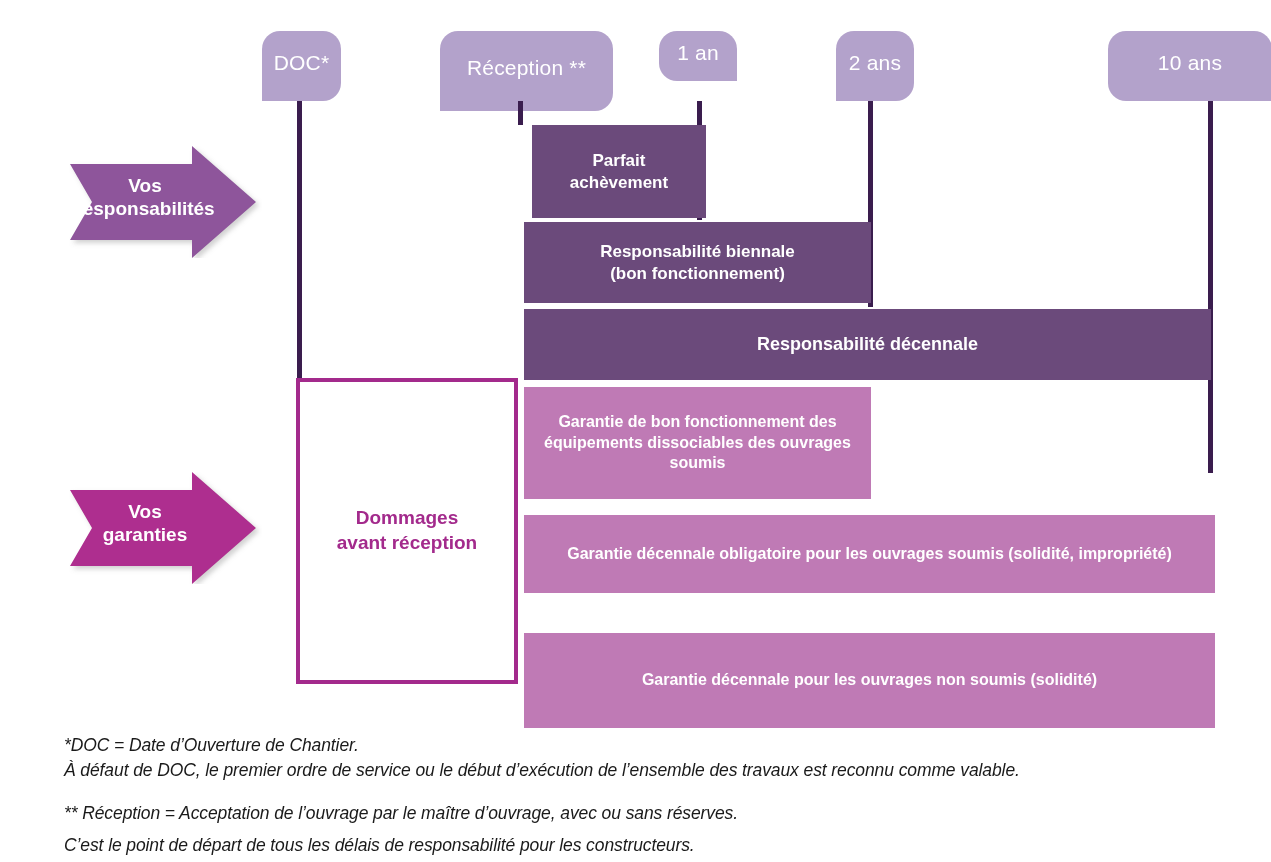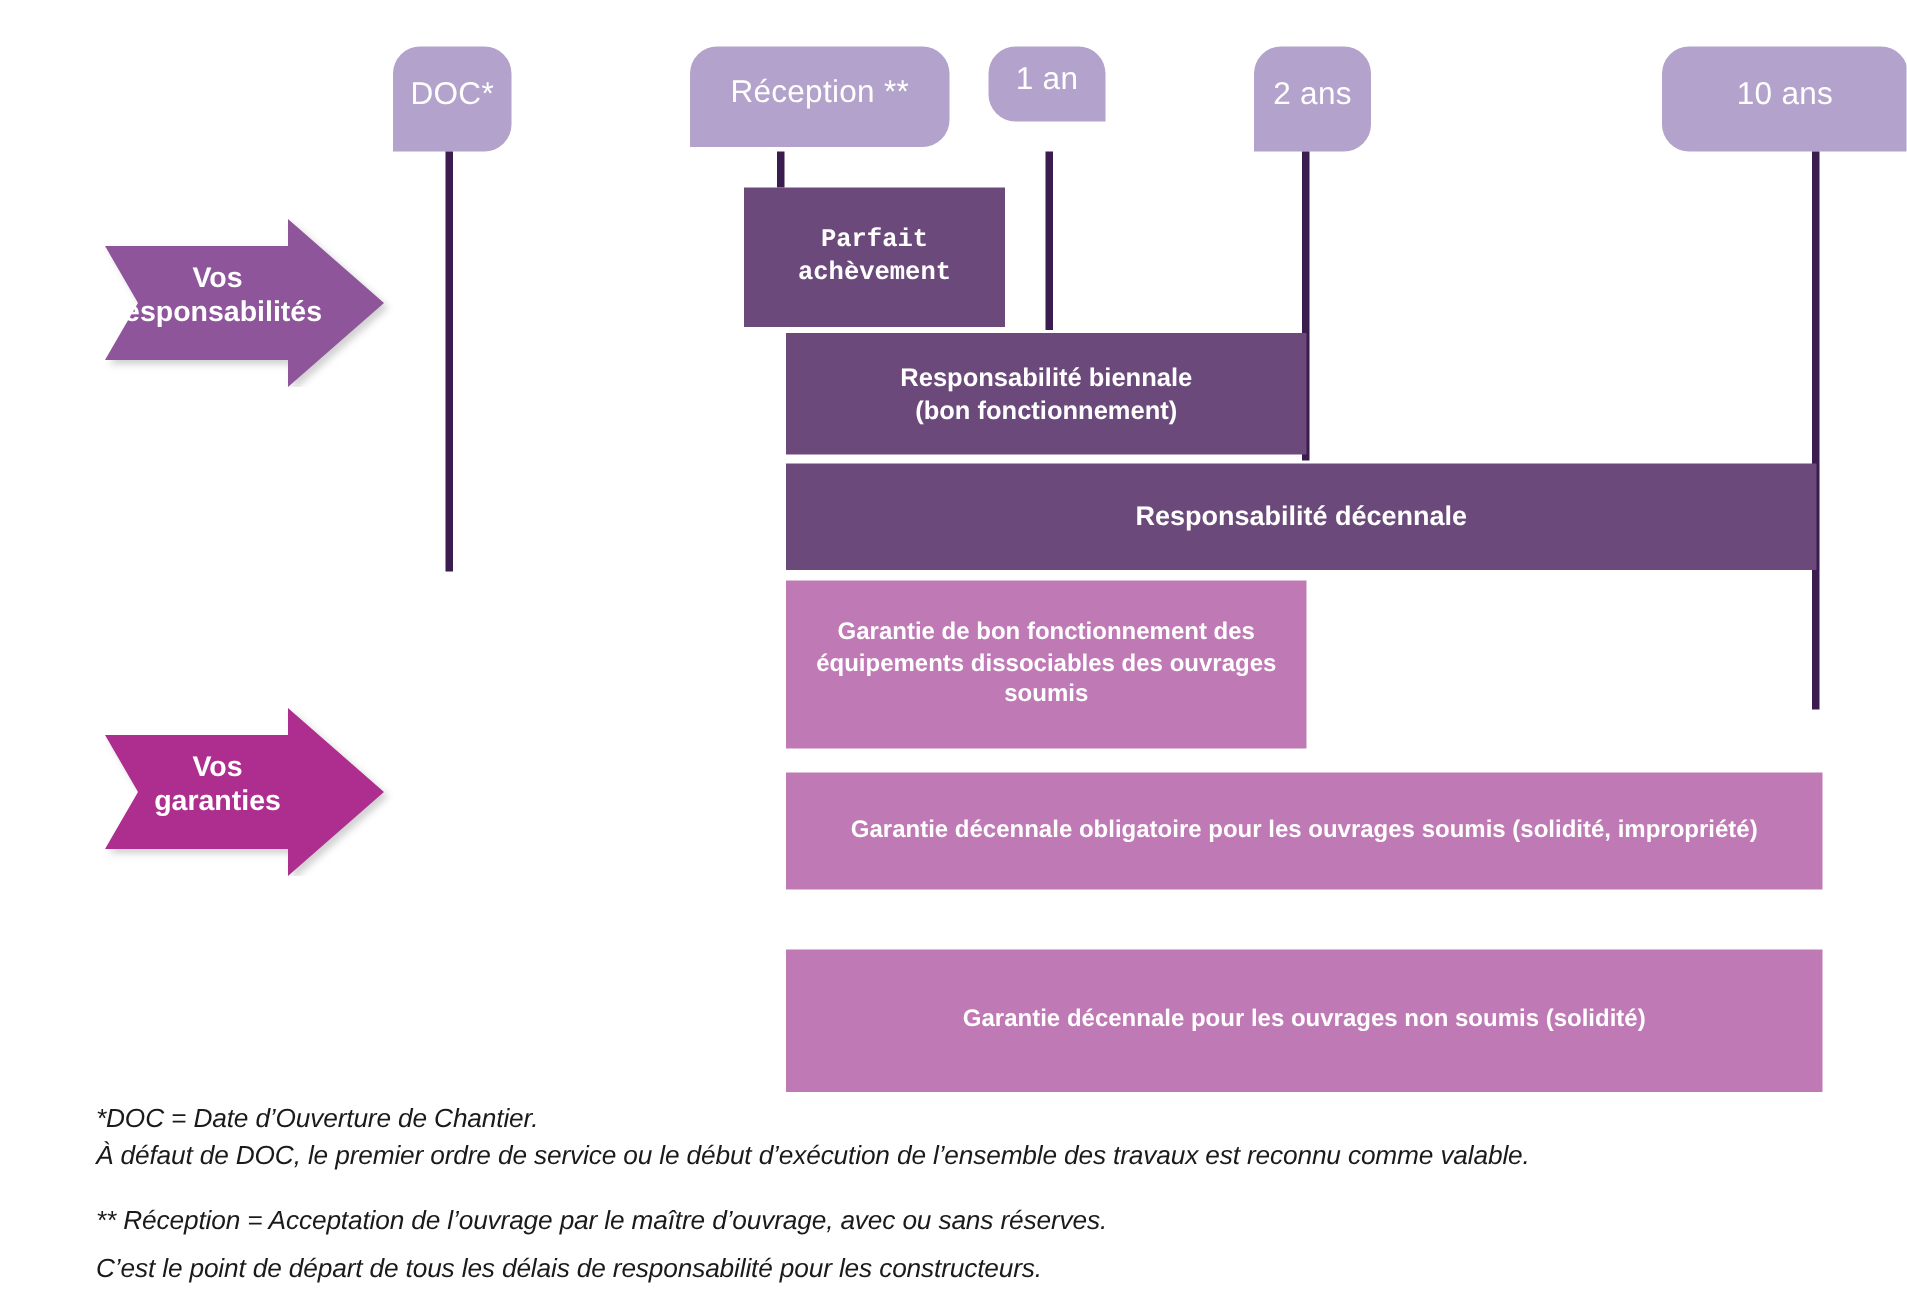--- a/index.html
+++ b/index.html
@@ -119,21 +119,21 @@
 </style>
 </head>
 <body>
 
 <div id="stage">
 
   <div class="pill r-left" style="left:262px; top:31px; width:79px; height:70px;">
     <span>DOC*</span>
   </div>
 
-  <div class="pill r-left" style="left:460px; top:31px; width:173px; height:67px;justify-content:center;">
+  <div class="pill r-left" style="left:440px; top:31px; width:173px; height:80px;justify-content:center;">
     <span>Réception **</span>
   </div>
 
   <div class="pill r-right" style="left:659px; top:31px; width:78px; height:50px;">
     <span>1 an</span>
   </div>
 
   <div class="pill r-left" style="left:836px; top:31px; width:78px; height:70px;">
     <span>2 ans</span>
   </div>
@@ -171,35 +171,41 @@
         </filter>
       </defs>
       <path d="M6,18 L28,56 L6,94 L128,94 L128,112 L192,56 L128,0 L128,18 Z" fill="#ae2e8f" filter="url(#sh2)"></path>
     </svg>
     <div class="arrow-label" style="top:28px; left:6px; width:150px;">
       <div>Vos</div>
       <div>garanties</div>
     </div>
   </div>
 
-  <div class="bar-dark" style="left:496px; top:125px; width:174px; height:93px;font-family:Liberation Mono, monospace;">
+  <div class="bar-dark" style="left:532px; top:125px; width:174px; height:93px;">
     <span>Parfait achèvement</span>
   </div>
 
   <div class="bar-dark" style="left:524px; top:222px; width:347px; height:81px;">
     <span>
       <span style="display:block;">Responsabilité biennale</span>
       <span style="display:block;">(bon fonctionnement)</span>
     </span>
   </div>
 
   <div class="bar-dark" style="left:524px; top:309px; width:687px; height:71px; font-size:18px;">
     <span>Responsabilité décennale</span>
   </div>
 
+  <div class="dommages-box" style="left:296px; top:378px; width:222px; height:306px;">
+    <span>
+      <span style="display:block;">Dommages</span>
+      <span style="display:block;">avant réception</span>
+    </span>
+  </div>
 
   <div class="bar-pink" style="left:524px; top:387px; width:347px; height:112px;">
     <span>
       <span style="display:block;">Garantie de bon fonctionnement des</span>
       <span style="display:block;">équipements dissociables des ouvrages</span>
       <span style="display:block;">soumis</span>
     </span>
   </div>
 
   <div class="bar-pink" style="left:524px; top:515px; width:691px; height:78px;">

